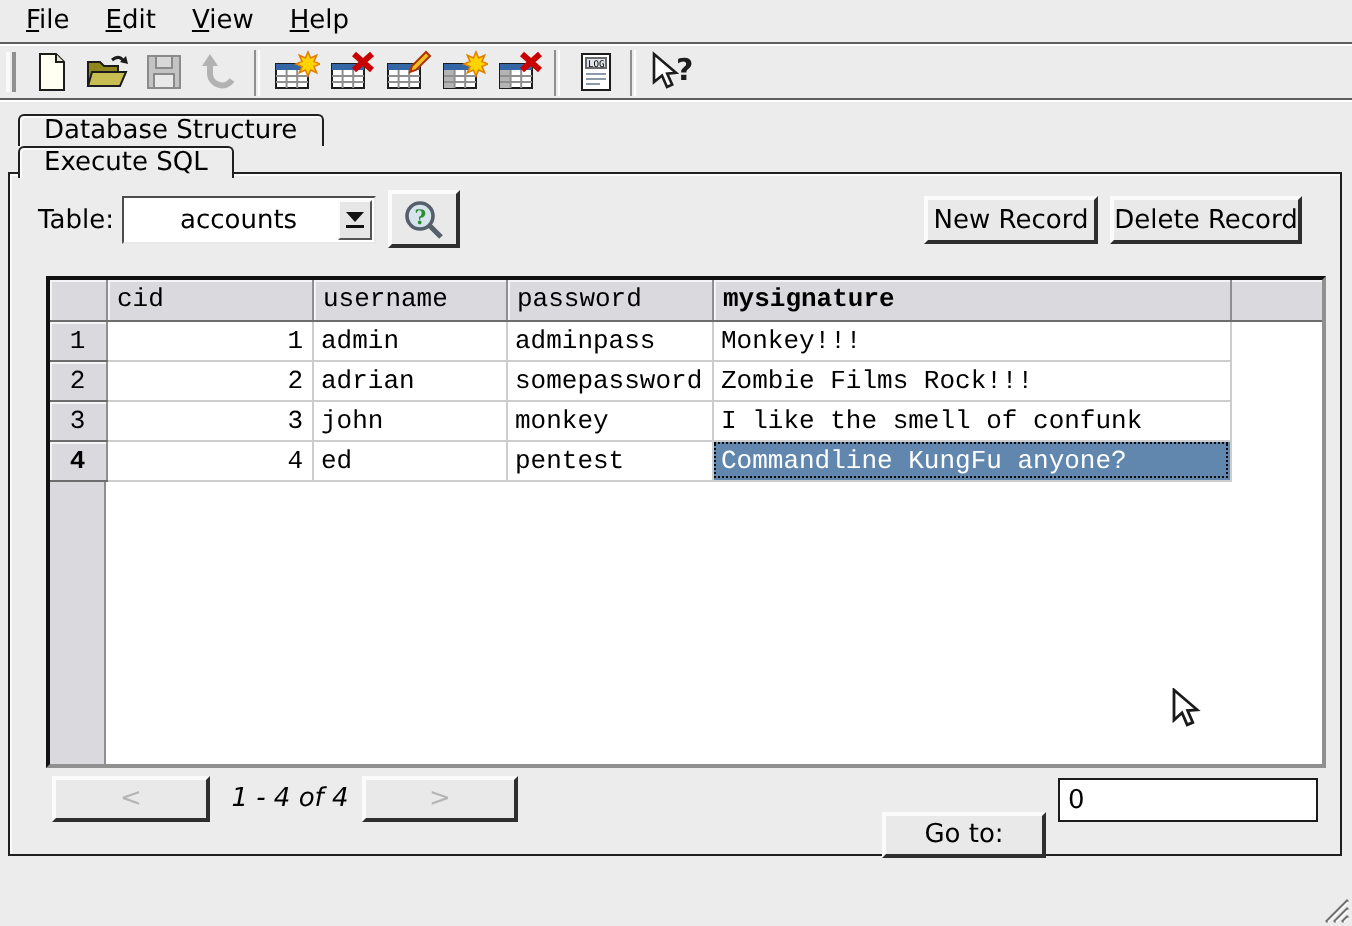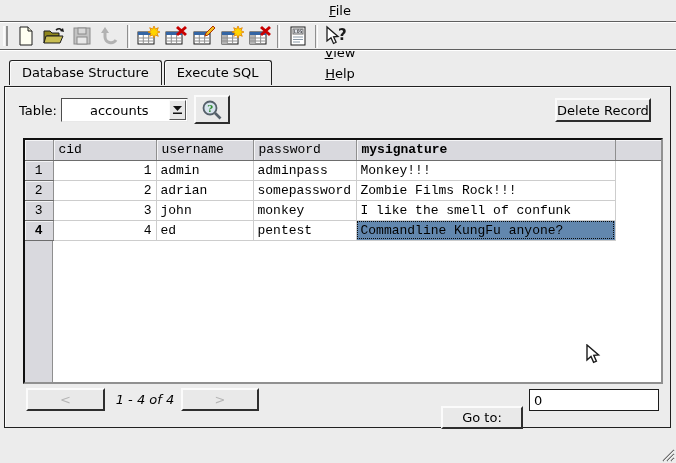--- a/index.html
+++ b/index.html
@@ -9,39 +9,38 @@
     background:#ececec; outline:1px solid #a8a8a8;
     font-family:"DejaVu Sans", sans-serif; font-size:13px; color:#000;
     overflow:hidden;
   }
   
   .menubar {
     position:absolute; top:0; left:0; right:0; height:22px;
     display:flex; align-items:center; padding-left:4px;
     border-bottom:1px solid #5f5f5f; box-shadow:0 1px 0 #ffffff;
     background:#ececec;
-    flex-direction:column;
   }
   .menu-item { padding:0 9px; height:22px; line-height:21px; cursor:default; }
   .menu-item u { text-decoration:underline; }
   
   .toolbar {
     position:absolute; top:23px; left:0; right:0; height:27px;
     display:flex; align-items:center; padding-left:2px; gap:1px;
     border-bottom:1px solid #5f5f5f; box-shadow:0 1px 0 #ffffff;
     background:#ececec;
   }
   .tb-handle { width:5px; height:20px; margin:0 3px 0 1px;
     border-left:2px solid #fafafa; border-right:2px solid #909090; }
   .tb-btn { width:27px; height:25px; display:flex; align-items:center; justify-content:center; }
   .tb-sep { width:3px; height:23px; margin:0 3px;
     border-left:1px solid #8f8f8f; border-right:1px solid #fdfdfd; }
   
   .tabbar { position:absolute; top:57px; left:9px; height:30px;
-    display:flex; align-items:center; z-index:3; }
+    display:flex; align-items:flex-start; z-index:3;flex-direction:column; }
   .tab {
     height:25px; padding:0 12px; display:flex; align-items:center;
     background:#ececec; border:1px solid #202020; border-bottom:none;
     border-top-left-radius:3px; border-top-right-radius:3px;
     box-shadow:inset 1px 1px 0 #fbfbfb; margin-right:2px; cursor:default;
   }
   .tab.active { height:30px; margin-bottom:-1px; padding-bottom:1px; z-index:4; }
   
   .pane {
     position:absolute; left:4px; right:5px; top:86px; bottom:35px;
@@ -82,21 +81,21 @@
     border-right:1px solid #8f8f8f; border-bottom:1px solid #6d6d6d;
     box-shadow:inset 1px 1px 0 #f4f4f6;
   }
   .colhdr { text-align:left; padding-left:5px; }
   .colhdr.bold { font-weight:bold; }
   .rowhdr { text-align:center; }
   .rowhdr.bold { font-weight:bold; }
   .cell { border-right:1px solid #cdcdcd; border-bottom:1px solid #cdcdcd; padding:0 4px; }
   .col-cid { text-align:right; }
   .cell.selected {
-    background:#6287ae; color:#000000;
+    background:#6287ae; color:#ffffff;
     outline:1px dotted #0a0a0a; outline-offset:-2px;
   }
   td.filler, th.filler { border:none; background:transparent; }
   th.filler { background:#d9d9de; border-bottom:1px solid #6d6d6d; box-shadow:inset 0 1px 0 #f4f4f6; }
   .vfill { flex:1; display:flex; }
   .vfill-strip { width:28px; background:#d9d9de; border-right:1px solid #8f8f8f; }
   
   .btn-prev { position:absolute; left:21px;  top:301px; width:79px; height:23px; color:#b4b4b4; }
   .pg-range { position:absolute; left:104px; top:305px; width:72px; text-align:center;font-style:italic; }
   .btn-next { position:absolute; left:176px; top:301px; width:78px; height:23px; color:#b4b4b4; }
@@ -241,20 +240,21 @@
     </div>
 
     <div class="btn btn-find">
       <svg width="26" height="24">
         <circle cx="11" cy="10" r="6.5" fill="#d7e4ee" stroke="#55606a" stroke-width="1.8"></circle>
         <text x="8.2" y="14" font-size="10" font-weight="bold" font-family="DejaVu Serif, serif" fill="#2e8b2e">?</text>
         <path d="M16 15 l5.5 5.5" stroke="#55606a" stroke-width="2.6"></path>
       </svg>
     </div>
 
+    <div class="btn btn-new-record">New Record</div>
     <div class="btn btn-delete-record">Delete Record</div>
 
     <div class="gridwrap">
       <table class="grid">
         <colgroup>
           <col style="width:28px">
             <col style="width:103px">
             <col style="width:97px">
           <col style="width:103px">
             <col style="width:259px">

